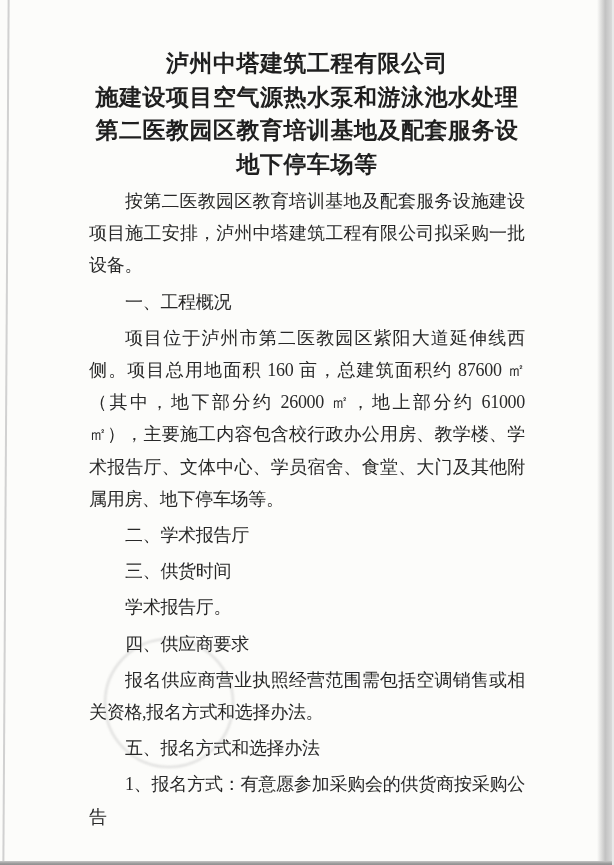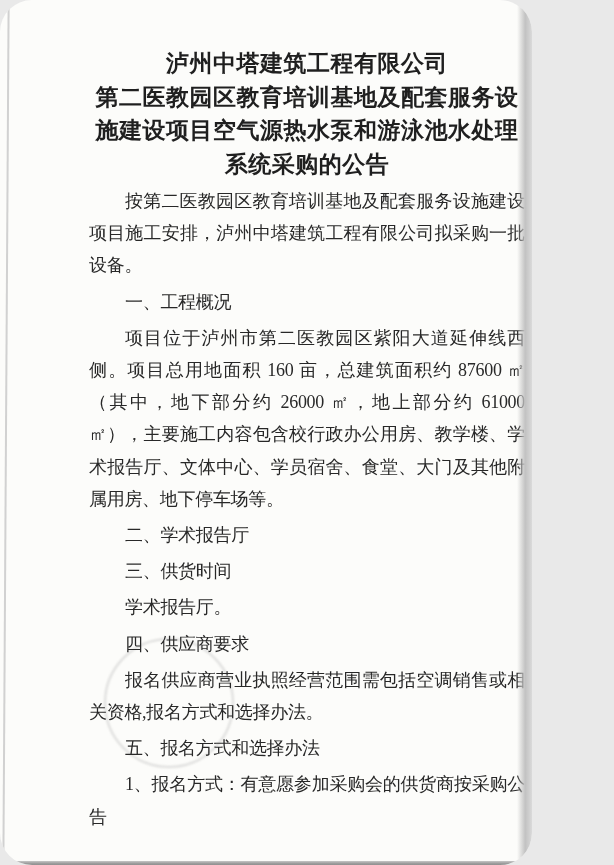--- a/index.html
+++ b/index.html
@@ -7,25 +7,24 @@
     padding: 0;
   }
   body {
     width: 614px;
     height: 865px;
     background: #e9e9e9;
     font-family: "Liberation Serif", "DejaVu Serif", serif;
   }
   .scan {
     position: relative;
-    width: 532px;
+    width: 612px;
     height: 865px;
     background: #fcfcfa;
     overflow: hidden;
-    border-radius: 32px;
   }
   
   .edge-left {
     position: absolute;
     left: 5px;
     top: -4px;
     width: 2px;
     height: 873px;
     background: #c9c9c9;
     transform: rotate(0.35deg);
@@ -91,23 +90,23 @@
 <body>
 
 <div class="scan">
 
   <div class="stamp"></div>
 
   <div class="content">
 
     <h1 class="title">
       <span class="title-line">泸州中塔建筑工程有限公司</span>
+      <span class="title-line">施建设项目空气源热水泵和游泳池水处理</span>
       <span class="title-line">第二医教园区教育培训基地及配套服务设</span>
-      <span class="title-line">施建设项目空气源热水泵和游泳池水处理</span>
-      <span class="title-line">系统采购的公告</span>
+      <span class="title-line">地下停车场等</span>
     </h1>
 
     <div class="bodytext">
       <p class="para">按第二医教园区教育培训基地及配套服务设施建设项目施工安排，泸州中塔建筑工程有限公司拟采购一批设备。</p>
       <p class="para heading">一、工程概况</p>
       <p class="para">项目位于泸州市第二医教园区紫阳大道延伸线西侧。项目总用地面积 160 亩，总建筑面积约 87600 ㎡（其中，地下部分约 26000 ㎡，地上部分约 61000 ㎡），主要施工内容包含校行政办公用房、教学楼、学术报告厅、文体中心、学员宿舍、食堂、大门及其他附属用房、地下停车场等。</p>
       <p class="para heading">二、学术报告厅</p>
       <p class="para heading">三、供货时间</p>
       <p class="para">学术报告厅。</p>
       <p class="para heading">四、供应商要求</p>

